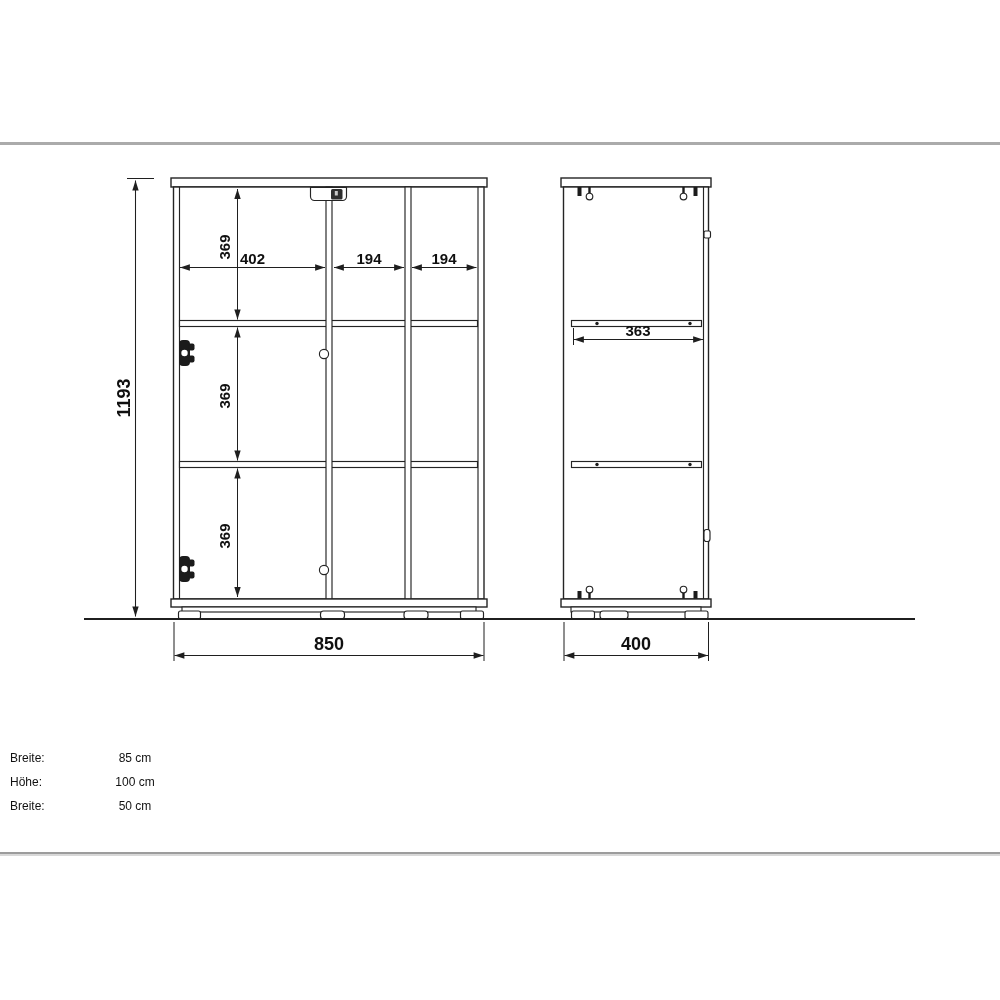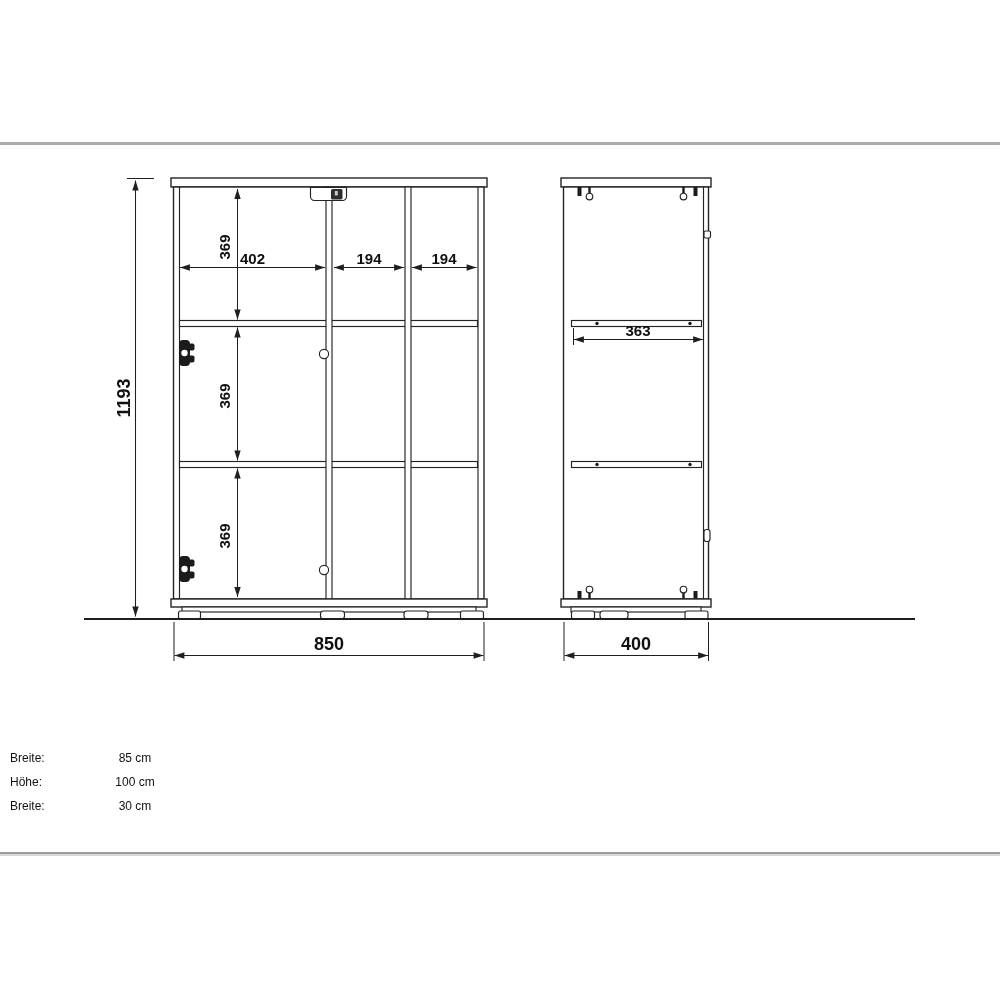--- a/index.html
+++ b/index.html
@@ -180,18 +180,18 @@
     <div class="spec-row">
       <span class="spec-label">Breite:</span>
       <span class="spec-value">85 cm</span>
     </div>
     <div class="spec-row">
       <span class="spec-label">Höhe:</span>
       <span class="spec-value">100 cm</span>
     </div>
     <div class="spec-row">
       <span class="spec-label">Breite:</span>
-      <span class="spec-value">30 cm</span>
+      <span class="spec-value">50 cm</span>
     </div>
   </div>
 
   <div class="rule-bottom"></div>
 </div>
 
 </body></html>

